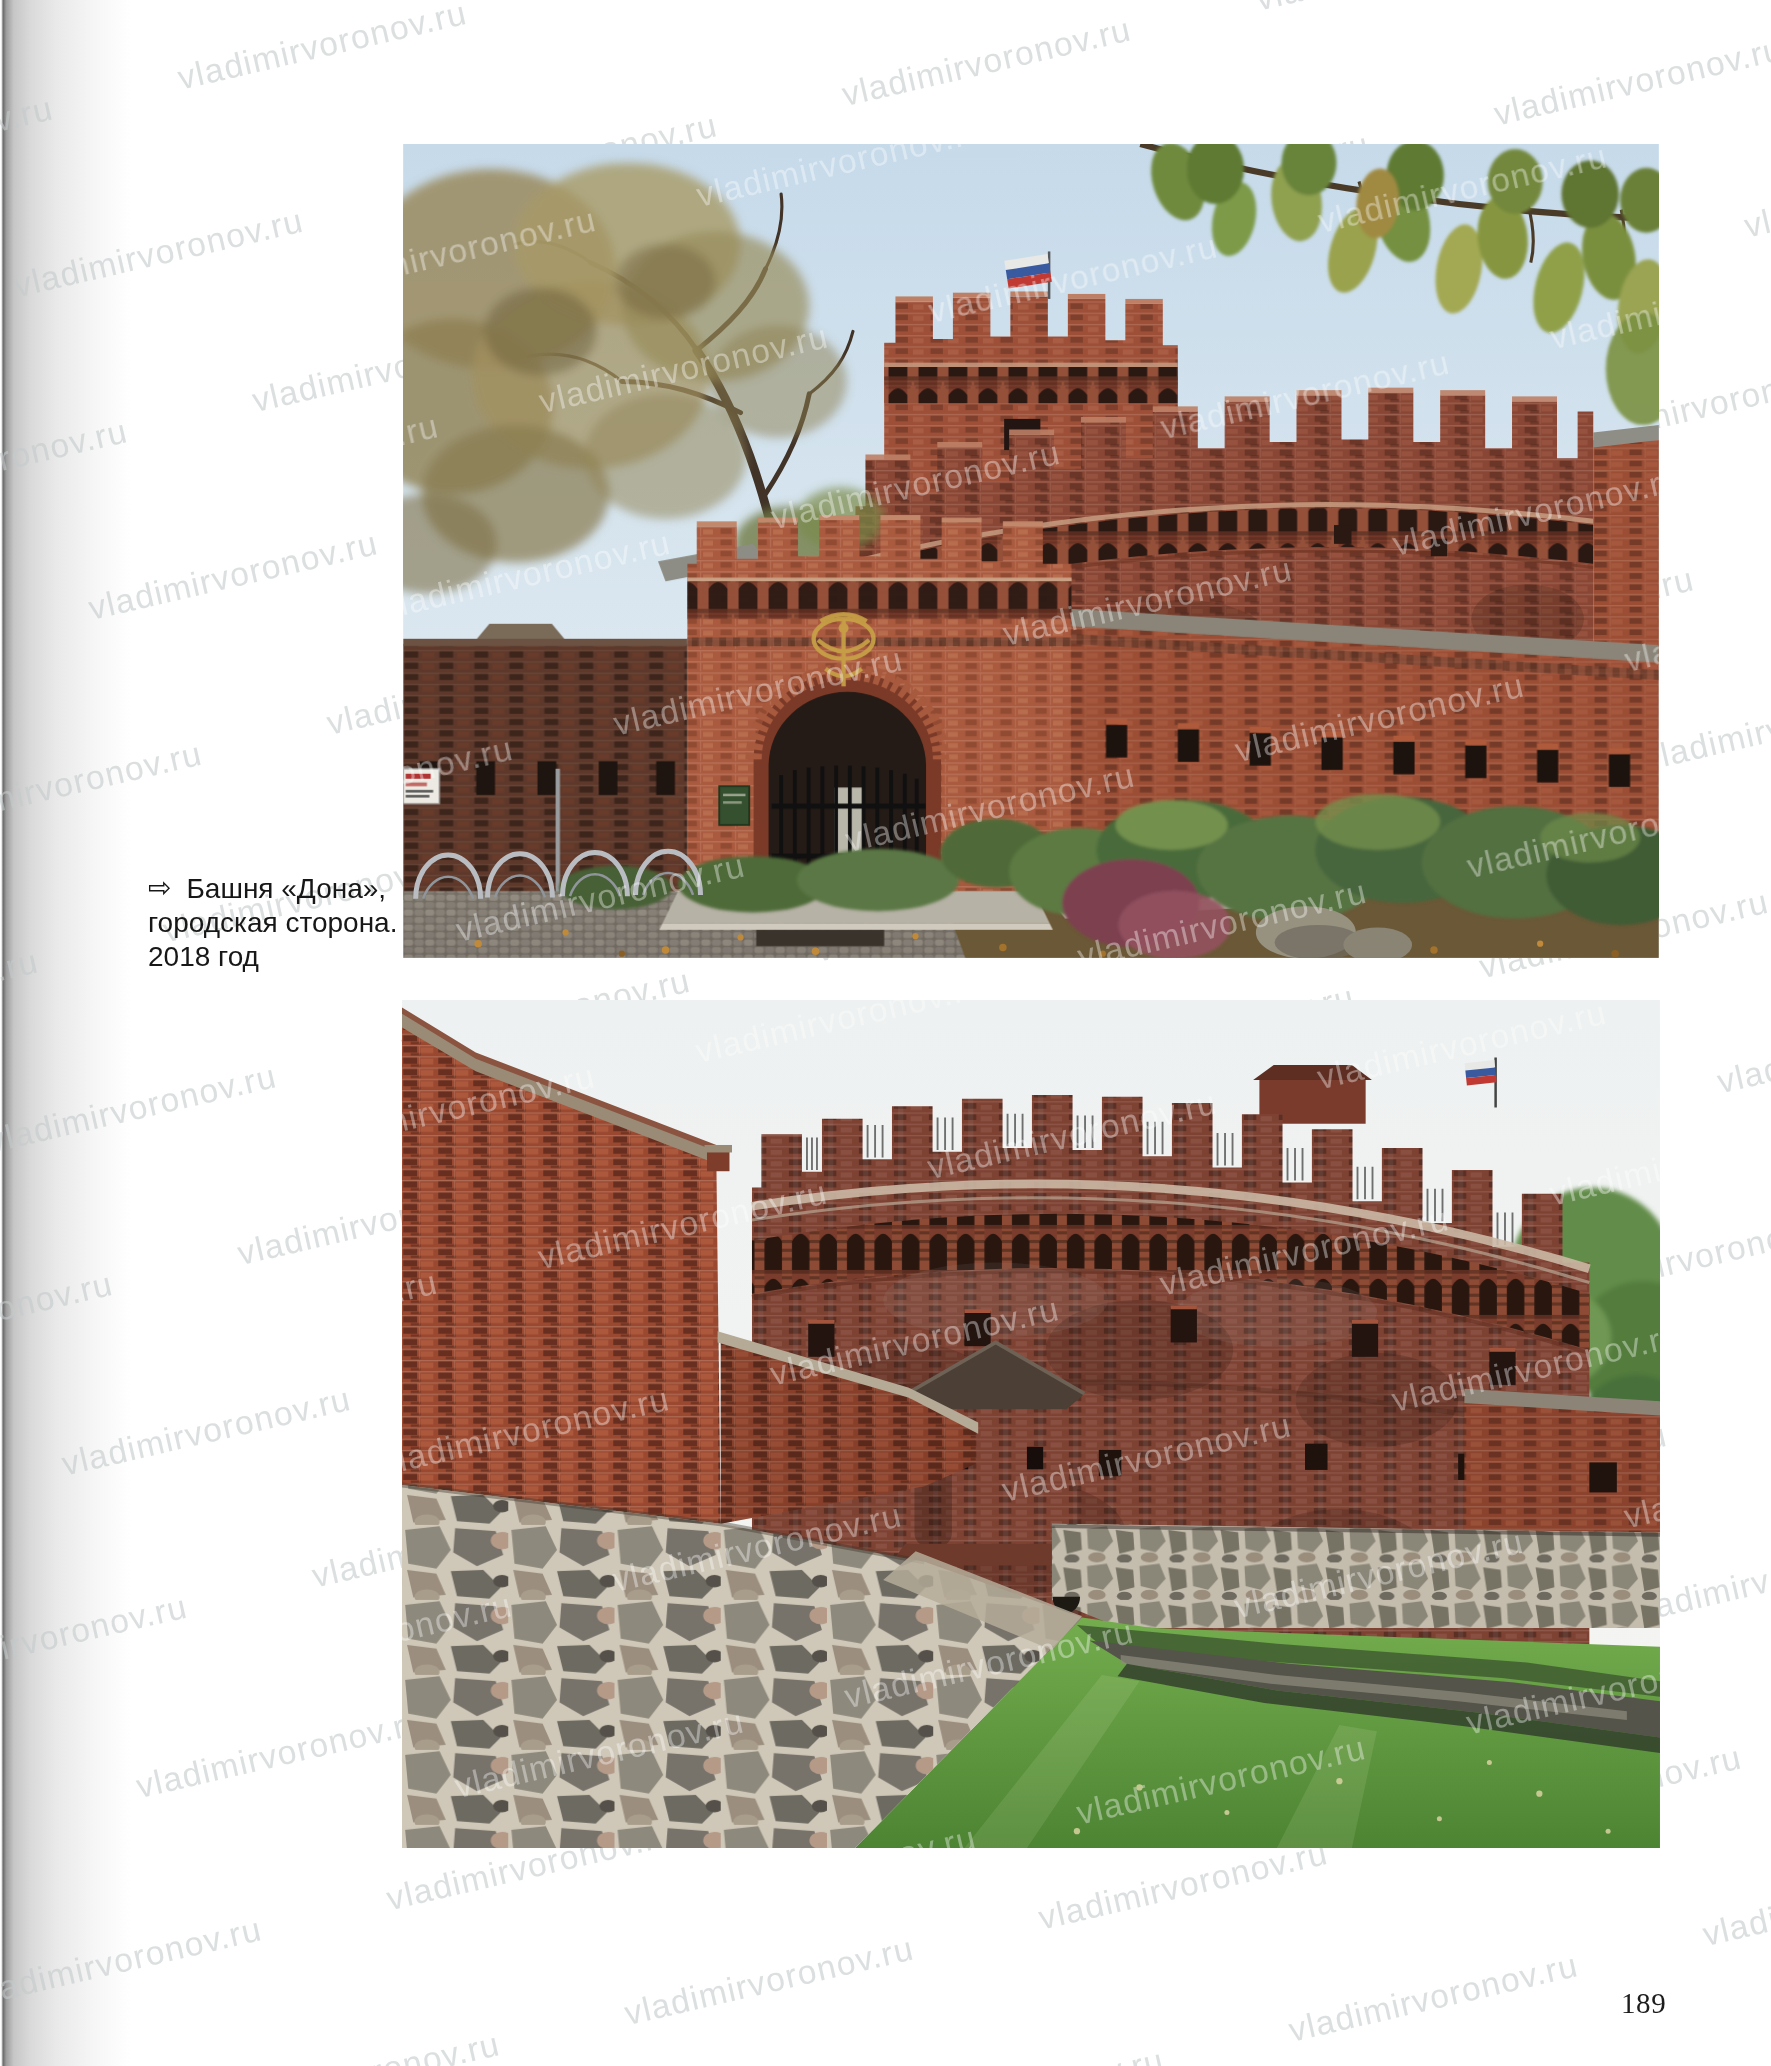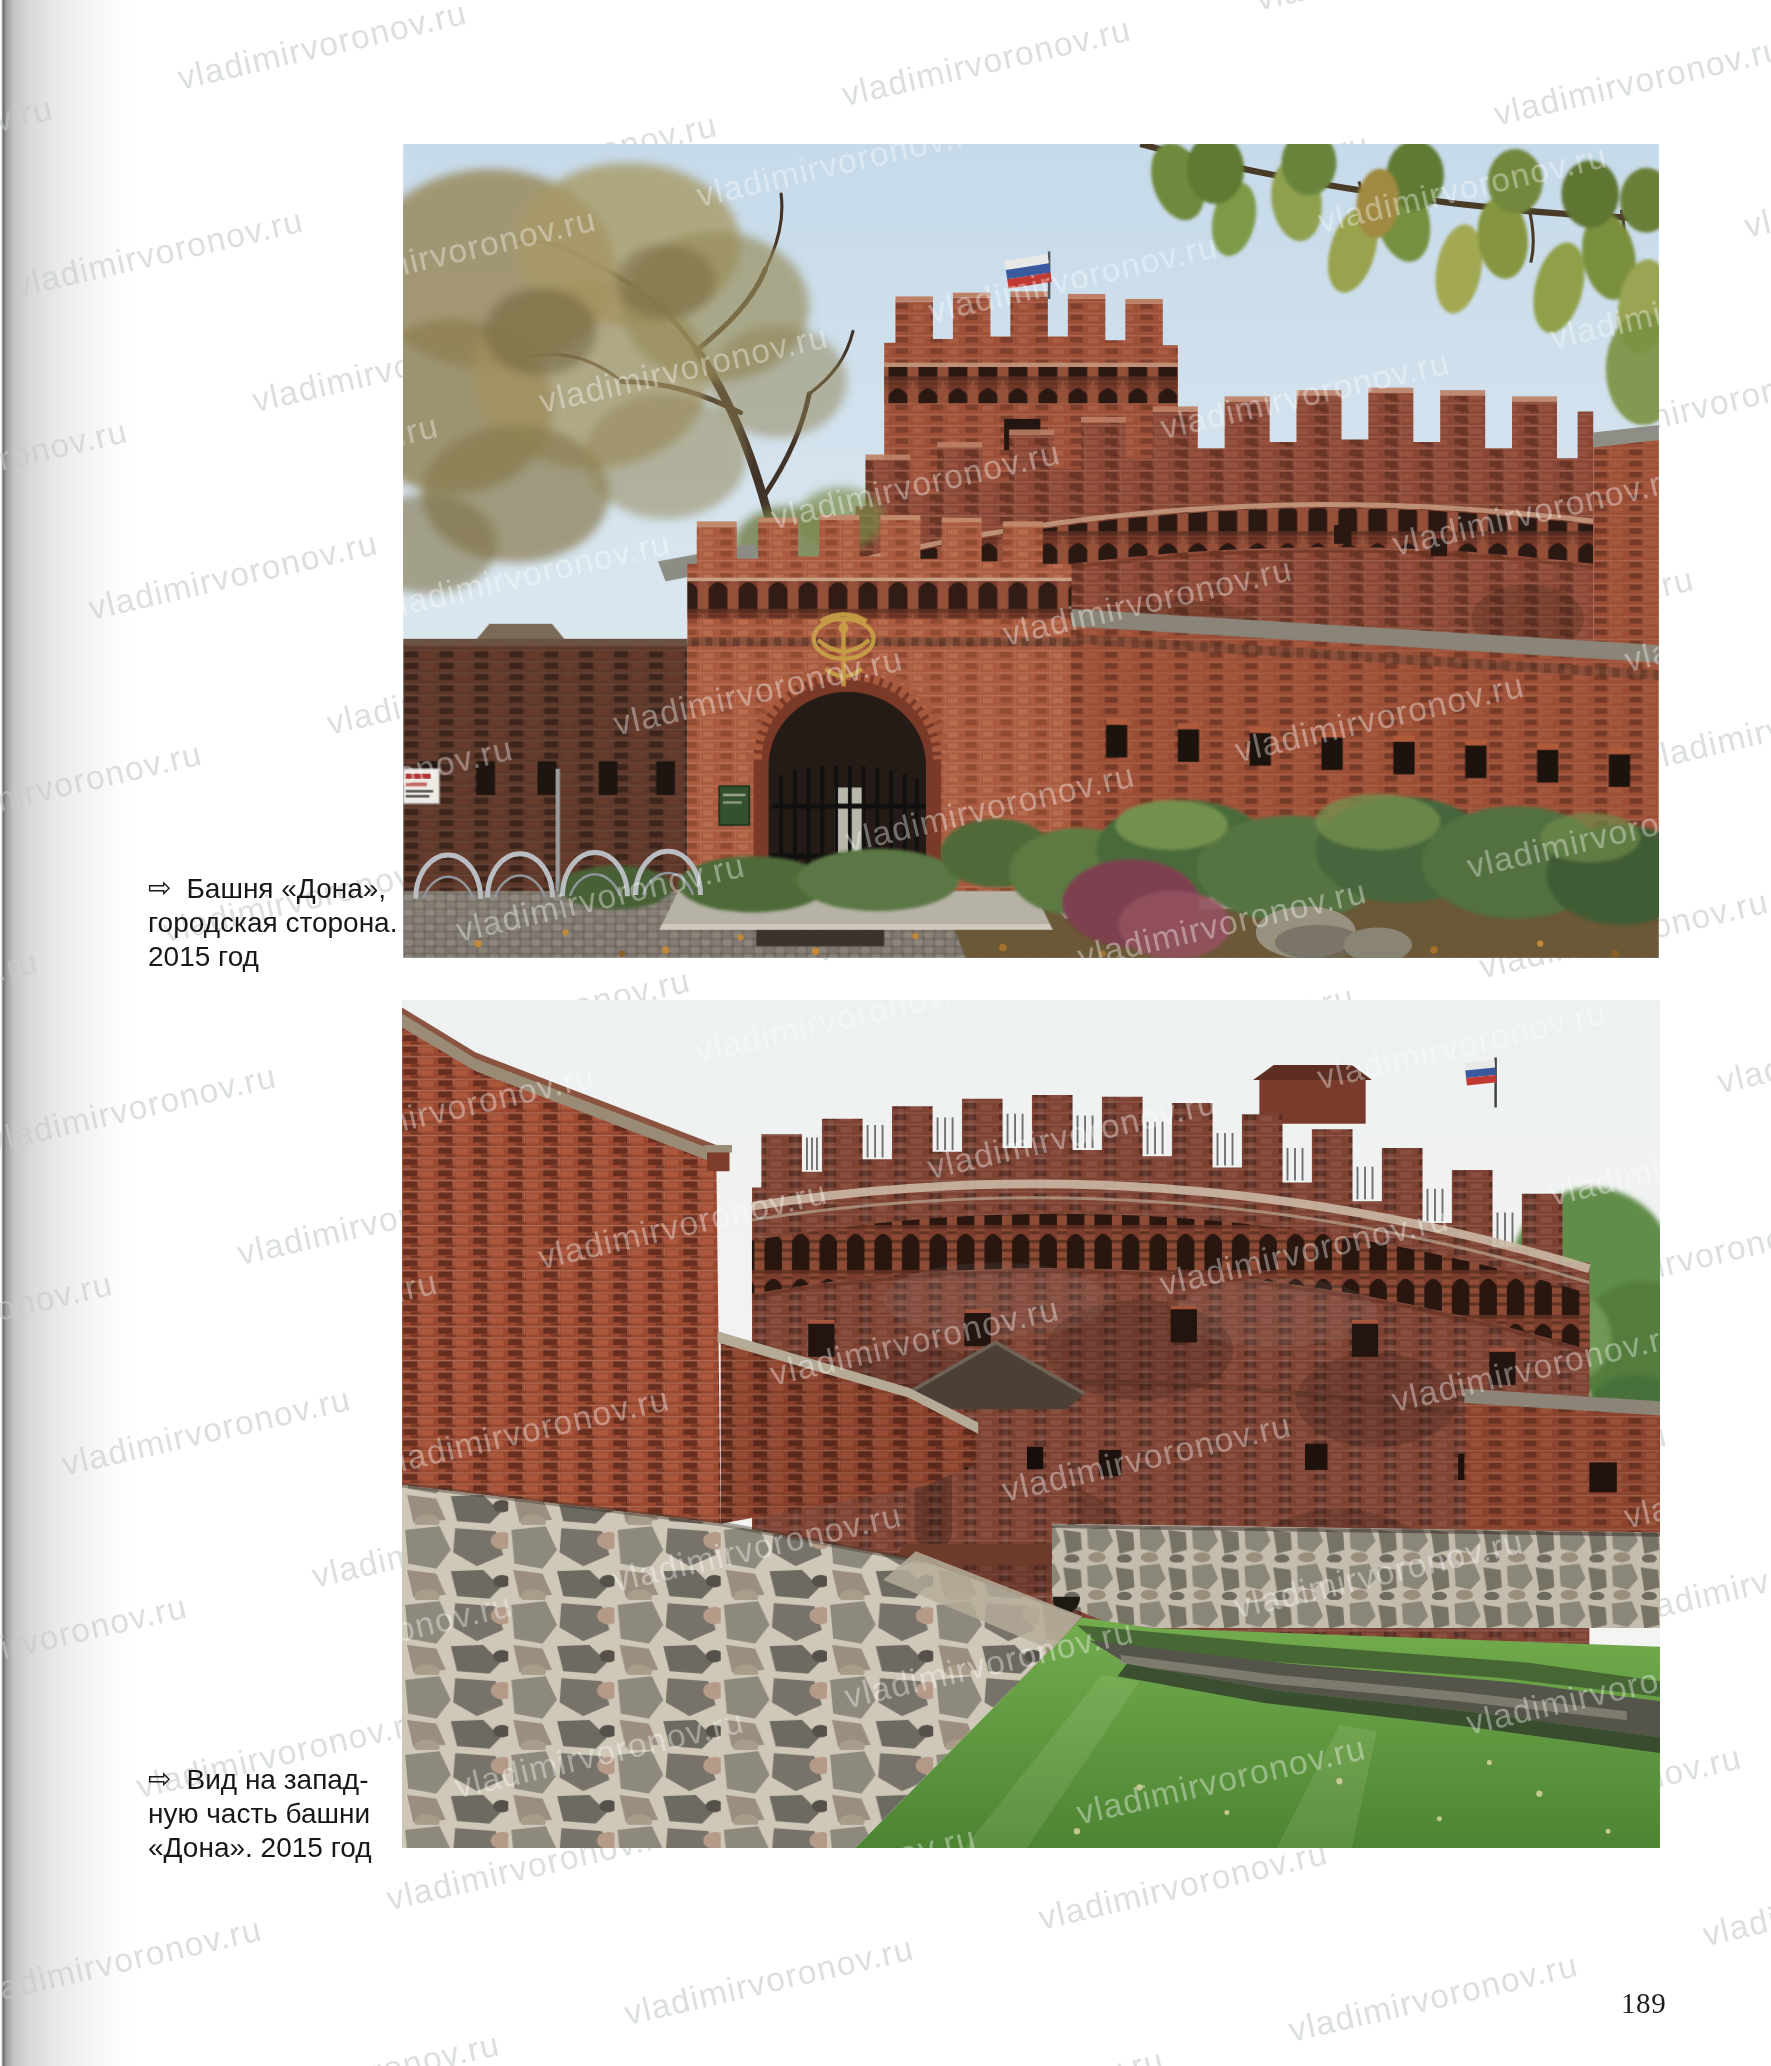--- a/index.html
+++ b/index.html
@@ -491,21 +491,21 @@
           <use href="#p1wm" xlink:href="#p1wm" x="1080" y="1795"></use>
           <use href="#p1wm" xlink:href="#p1wm" x="1720" y="1795"></use>
           <use href="#p1wm" xlink:href="#p1wm" x="2360" y="1795"></use>
         </g>
   </svg>
   </figure>
 
   <div class="caption" id="caption1">
     <div class="cap-line"><span class="cap-arrow">⇨</span><span>Башня «Дона»,</span></div>
     <div class="cap-line">городская сторона.</div>
-    <div class="cap-line">2015 год</div>
+    <div class="cap-line">2018 год</div>
   </div>
 
   <figure id="photo2">
   <svg width="1258" height="848" viewBox="0 0 2013 1357">
     <defs>
       <linearGradient id="sky2" x1="0" y1="0" x2="0" y2="1">
         <stop offset="0" stop-color="#eef1f1"></stop>
             <stop offset="1" stop-color="#f5f6f3"></stop>
       </linearGradient>
       <linearGradient id="lawn2" x1="0" y1="0" x2="0" y2="1">
@@ -726,21 +726,16 @@
           <use href="#p2wm" xlink:href="#p2wm" x="2040" y="1530"></use>
           <use href="#p2wm" xlink:href="#p2wm" x="-200" y="1795"></use>
           <use href="#p2wm" xlink:href="#p2wm" x="440" y="1795"></use>
           <use href="#p2wm" xlink:href="#p2wm" x="1080" y="1795"></use>
           <use href="#p2wm" xlink:href="#p2wm" x="1720" y="1795"></use>
           <use href="#p2wm" xlink:href="#p2wm" x="2360" y="1795"></use>
         </g>
   </svg>
   </figure>
 
-  <div class="caption" id="caption2">
-    <div class="cap-line"><span class="cap-arrow">⇨</span><span>Вид на запад-</span></div>
-    <div class="cap-line">ную часть башни</div>
-    <div class="cap-line">«Дона». 2015 год</div>
-  </div>
 
   <div class="page-number">189</div>
 </div>
 
 
 </body></html>

